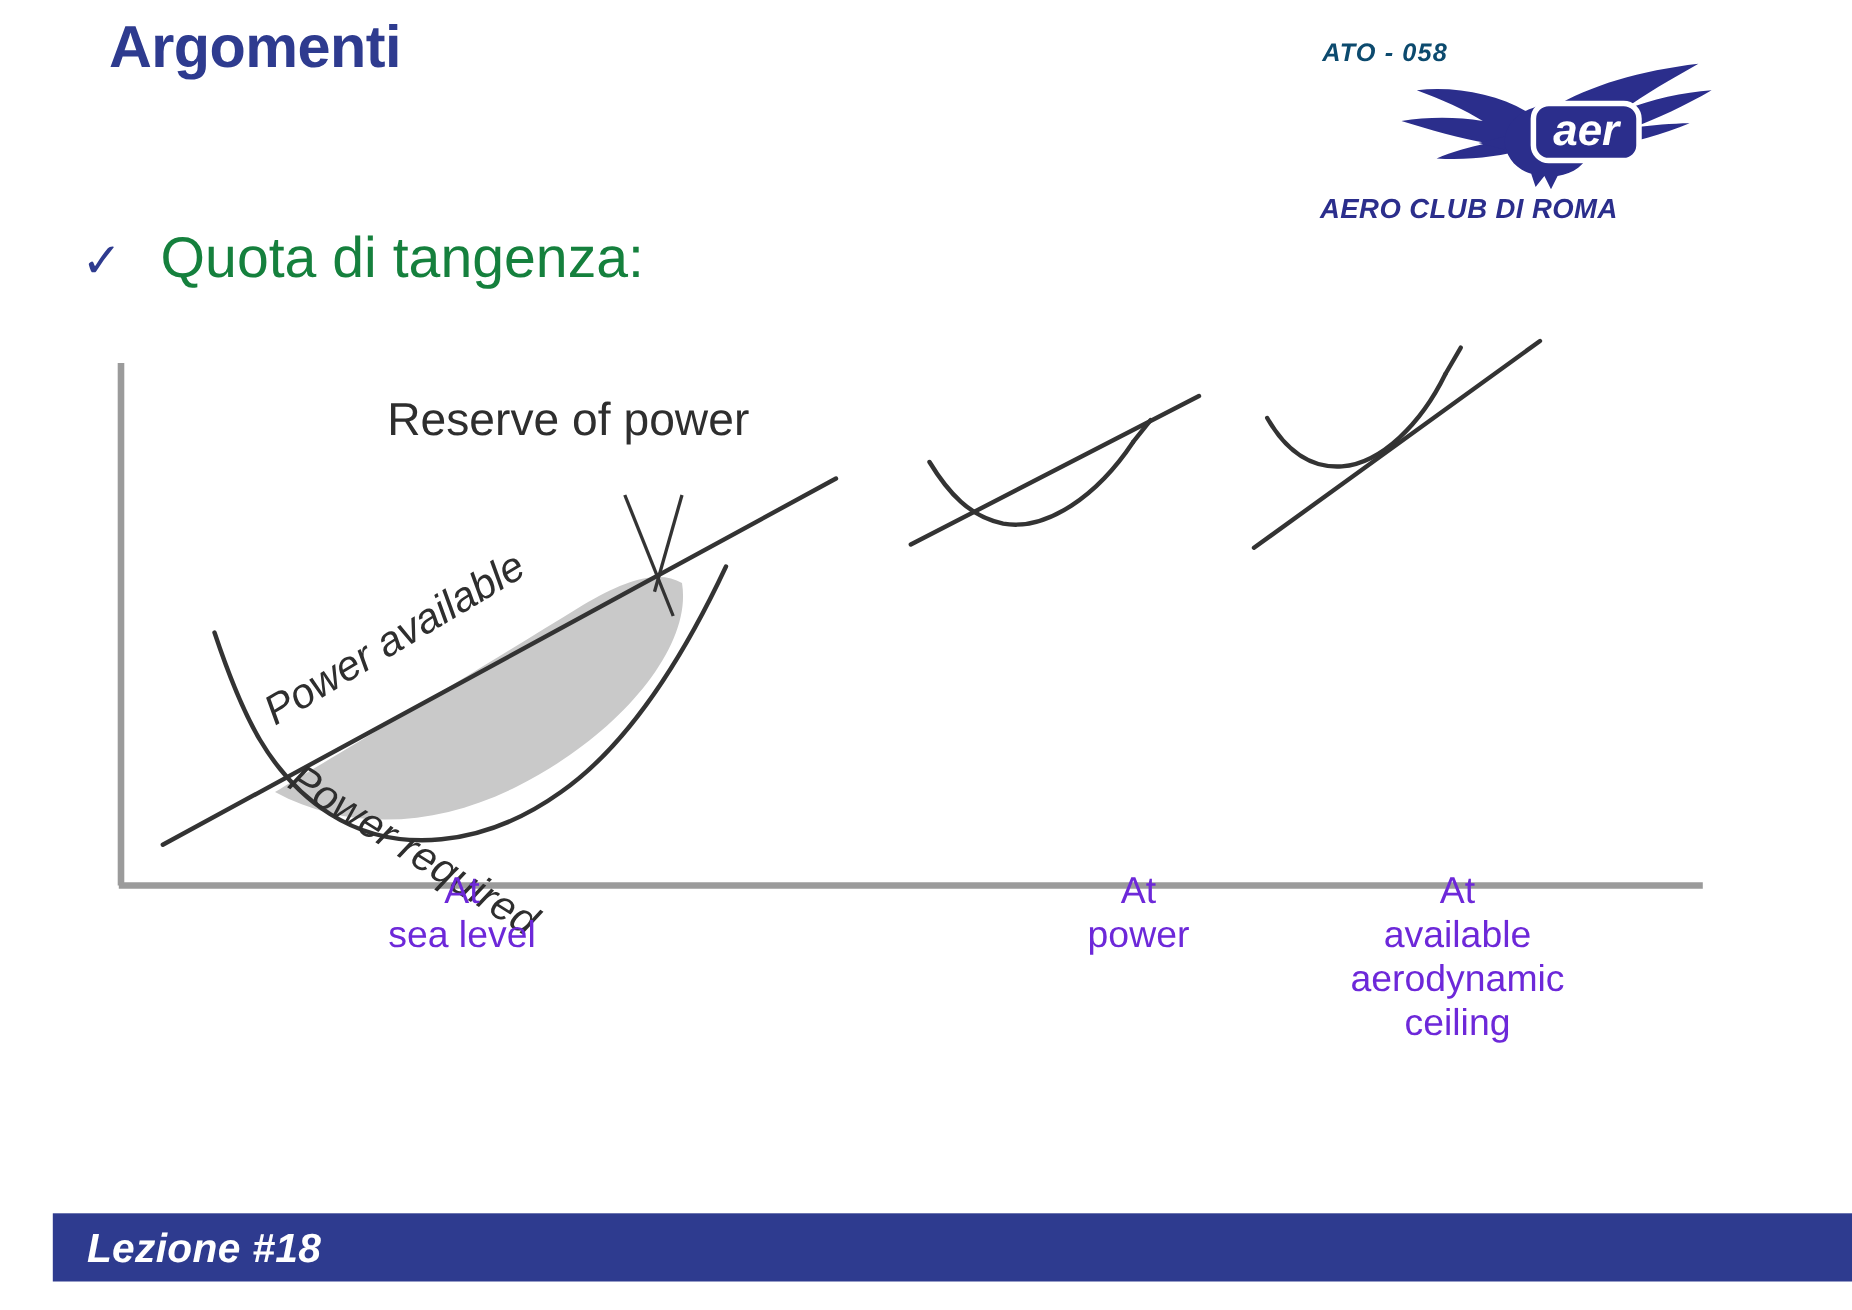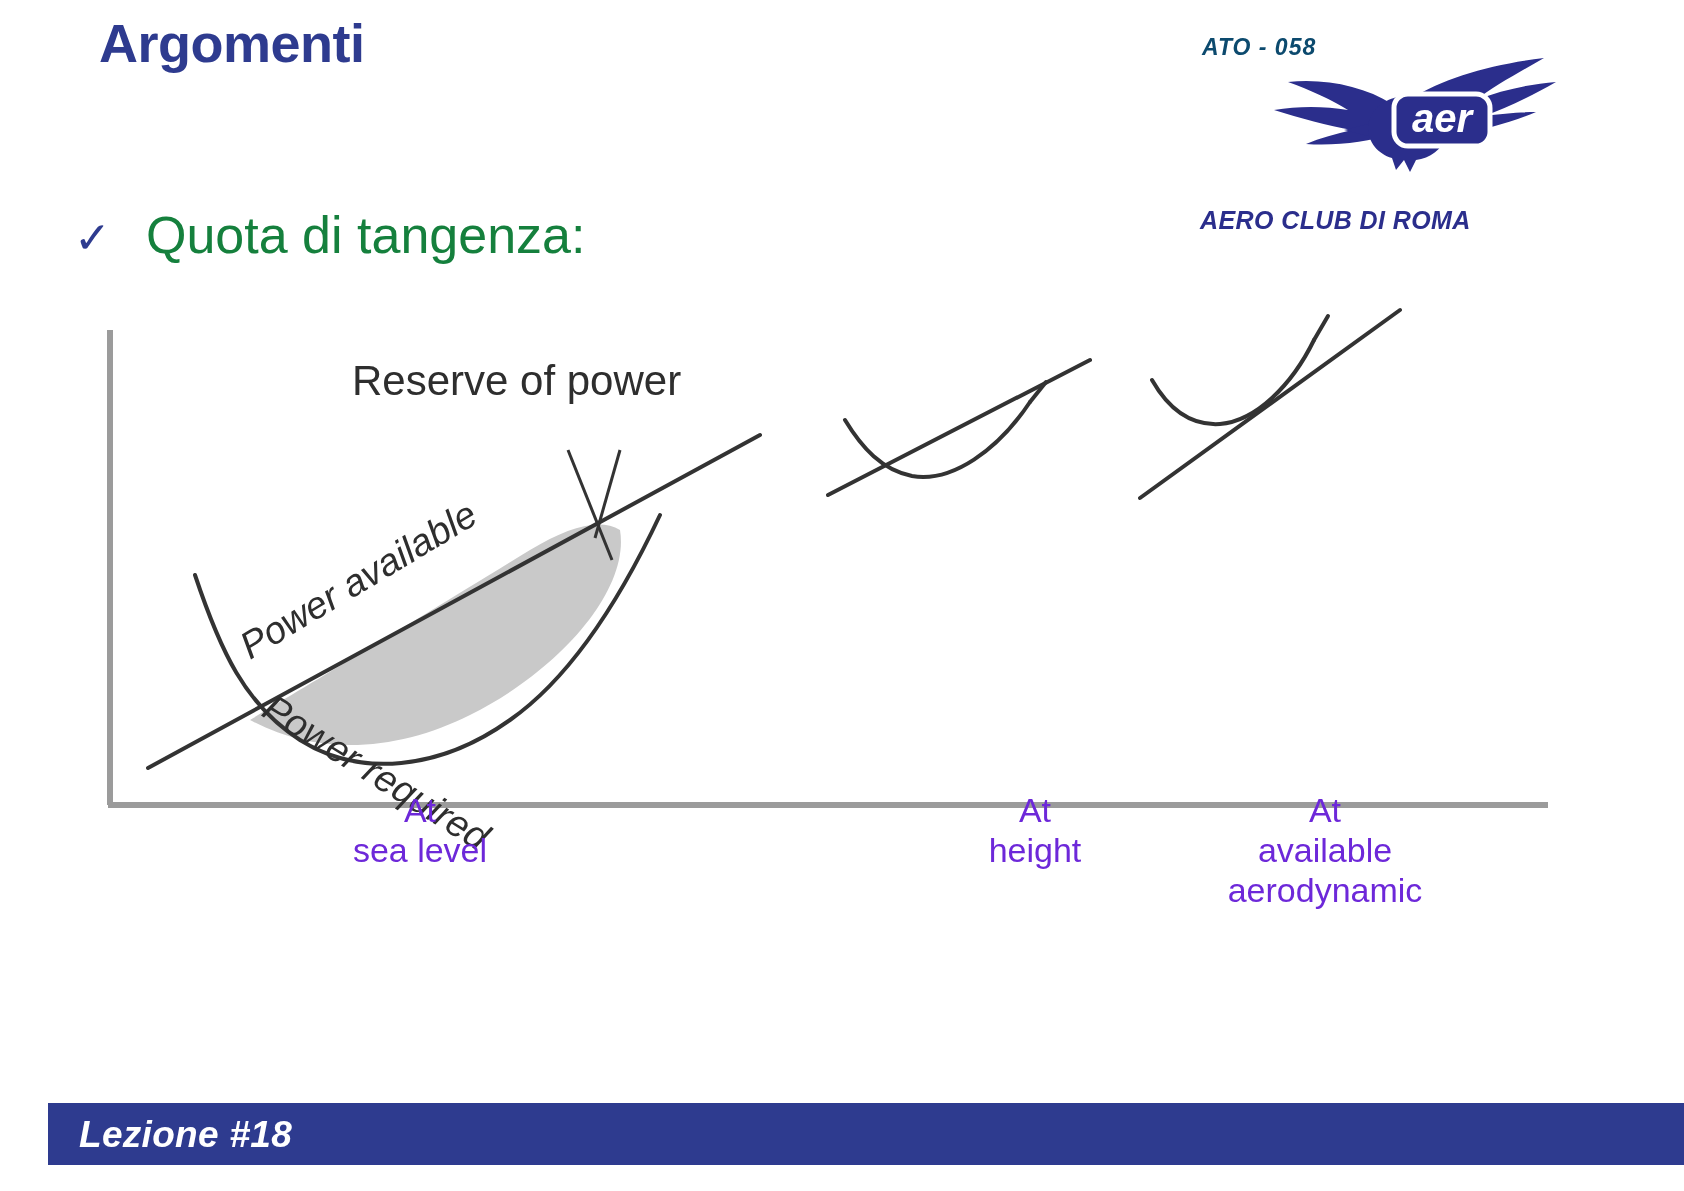--- a/index.html
+++ b/index.html
@@ -56,21 +56,20 @@
   #logo-caption {
     position: absolute;
     left: 10px;
     top: 158px;
     font-size: 25px;
     font-weight: bold;
     font-style: italic;
     color: #2b2e8c;
     letter-spacing: 0.4px;
     white-space: nowrap;
-    margin-top: 30px;
   }
 
   
   #bullet-row {
     position: absolute;
     left: 74px;
     top: 205px;
     display: flex;
     align-items: baseline;
   }
@@ -208,25 +207,26 @@
     </g>
   </svg>
 
   <div class="fig-caption" id="caption-sea-level">
     <div>At</div>
     <div>sea level</div>
   </div>
 
   <div class="fig-caption" id="caption-height">
     <div>At</div>
-    <div>height</div>
+    <div>power</div>
   </div>
 
   <div class="fig-caption" id="caption-ceiling">
     <div>At</div>
     <div>available</div>
     <div>aerodynamic</div>
+    <div>ceiling</div>
   </div>
 </div>
 
 <div id="footer-bar">
   <div id="footer-text">Lezione #18</div>
 </div>
 
 </body></html>

